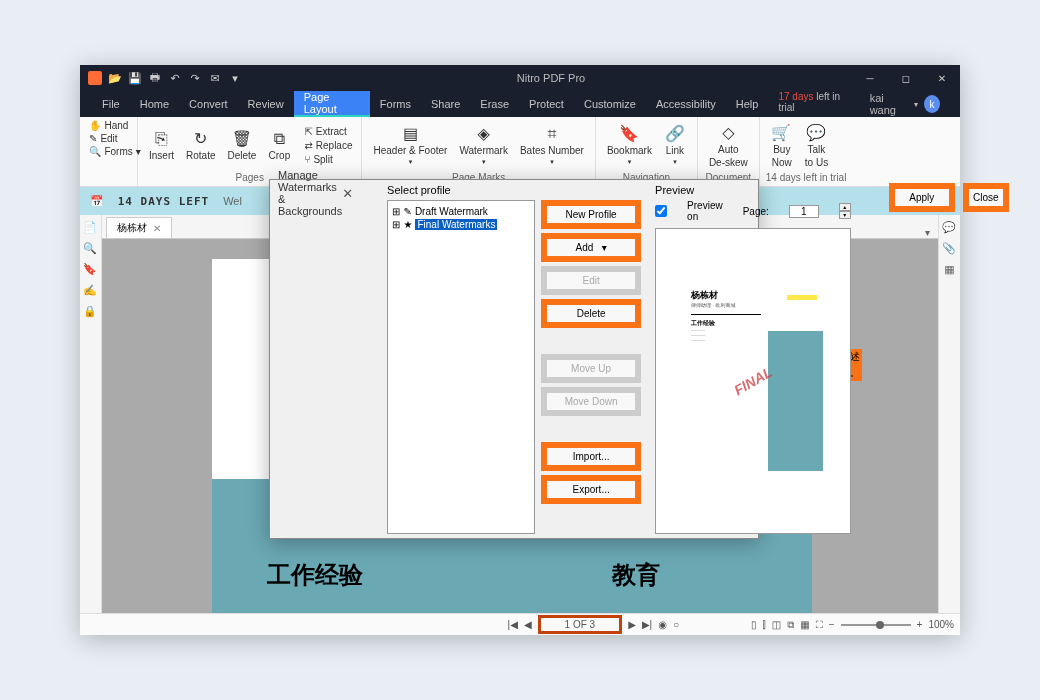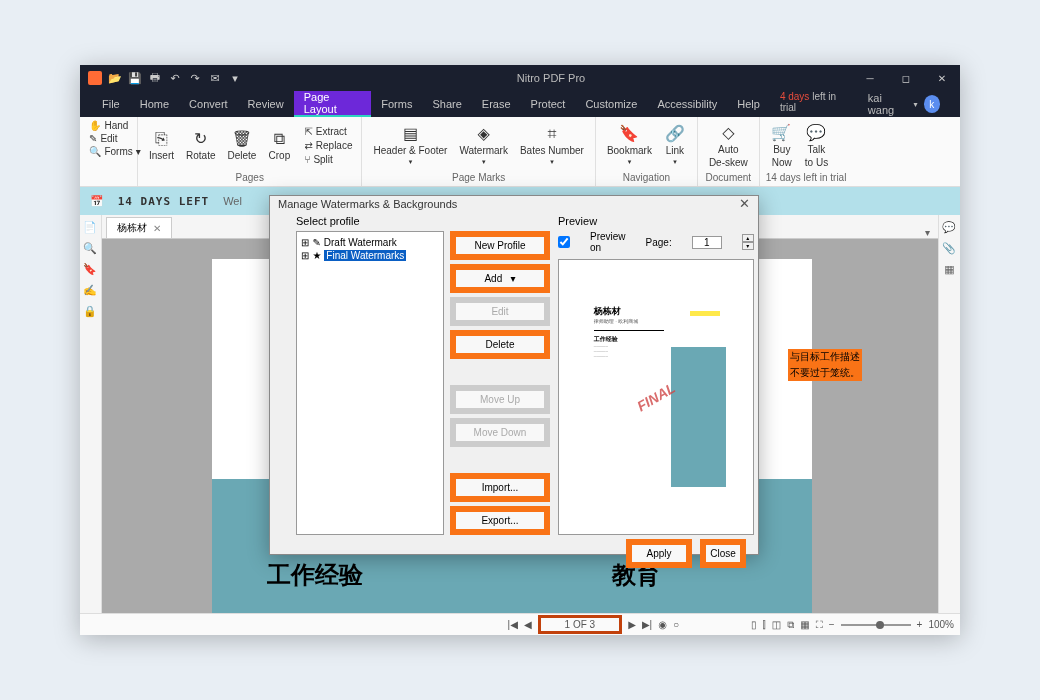--- a/index.html
+++ b/index.html
@@ -6,21 +6,21 @@
 body{background:#e8eef4;display:flex;align-items:center;justify-content:center;height:700px;width:1040px;overflow:hidden}
 .window{width:880px;height:570px;background:#fff;box-shadow:0 4px 24px rgba(0,0,0,.25);display:flex;flex-direction:column;position:relative}
 .titlebar{background:#1a1f2e;height:26px;display:flex;align-items:center;color:#fff;font-size:11px}
 .titlebar .qat{display:flex;gap:2px;padding:0 6px}
 .qat-btn{width:18px;height:18px;display:flex;align-items:center;justify-content:center;color:#ccc;font-size:11px}
 .titlebar .title{flex:1;text-align:center;color:#bbb}
 .winctrl{display:flex}
 .winctrl span{width:36px;height:26px;display:flex;align-items:center;justify-content:center;color:#ccc;font-size:10px}
 .menubar{background:#1a1f2e;height:26px;display:flex;color:#c5c5c5;font-size:11px;padding:0 12px}
 .menubar .menu-item{padding:0 10px;height:26px;display:flex;align-items:center;cursor:pointer}
-.menubar .menu-item.active{background:#6d28d9;border-bottom:2px solid #2dd4bf;color:#fff}
+.menubar .menu-item.active{background:#3b82f6;border-bottom:2px solid #2dd4bf;color:#fff}
 .menubar .spacer{flex:1}
 .menubar .trial{color:#e74c3c;font-size:10px;padding:0 10px}
 .menubar .trial span{color:#bbb}
 .menubar .user{display:flex;align-items:center;gap:6px;padding:0 8px;color:#bbb}
 .avatar{width:18px;height:18px;border-radius:50%;background:#5b8def;display:flex;align-items:center;justify-content:center;color:#fff;font-size:10px}
 .ribbon{background:#fafafa;border-bottom:1px solid #ddd;height:70px;display:flex;font-size:10px;color:#333}
 .ribbon-group{border-right:1px solid #e0e0e0;display:flex;flex-direction:column;padding:2px 6px}
 .ribbon-group .row{display:flex;flex:1;align-items:center;gap:2px}
 .ribbon-group .label{text-align:center;color:#666;font-size:10px;padding:1px 0}
 .rb-btn{display:flex;flex-direction:column;align-items:center;justify-content:center;padding:2px 5px;gap:2px;min-width:32px}
@@ -35,21 +35,21 @@
 .doc-tab{background:#fff;border:1px solid #ccc;border-bottom:none;padding:3px 10px;font-size:10px;display:flex;align-items:center;gap:6px}
 .doc-tab .x{color:#888;font-size:10px}
 .doc-canvas{flex:1;background:#aaa;position:relative;overflow:hidden}
 .page{position:absolute;left:110px;top:20px;width:600px;height:440px;background:#fff}
 .page .teal-band{position:absolute;top:220px;left:0;right:0;height:200px;background:#6aa8b4}
 .page .h1{position:absolute;left:55px;top:300px;font-size:24px;font-weight:700;color:#000}
 .page .h2{position:absolute;left:400px;top:300px;font-size:24px;font-weight:700;color:#000}
 .hl{position:absolute;background:#f97316;font-size:10px;padding:1px 2px}
 .statusbar{height:22px;background:#fafafa;border-top:1px solid #ddd;display:flex;align-items:center;font-size:10px;color:#555;padding:0 6px;gap:6px}
 .statusbar .spacer{flex:1}
-.dialog{position:absolute;left:189px;top:130px;width:490px;height:360px;background:#f0f0f0;border:1px solid #888;box-shadow:0 4px 20px rgba(0,0,0,.3);display:flex;flex-direction:column;font-size:11px}
+.dialog{position:absolute;left:189px;top:114px;width:490px;height:360px;background:#f0f0f0;border:1px solid #888;box-shadow:0 4px 20px rgba(0,0,0,.3);display:flex;flex-direction:row;font-size:11px}
 .dlg-title{height:26px;display:flex;align-items:center;padding:0 8px;font-size:11px;color:#333}
 .dlg-title .x{margin-left:auto;font-size:13px;color:#555}
 .dlg-body{flex:1;display:flex;padding:4px 26px;gap:8px}
 .dlg-left{width:260px;display:flex;flex-direction:column}
 .dlg-left .lbl{font-size:11px;margin-bottom:4px}
 .profile-area{flex:1;display:flex;gap:6px}
 .tree{width:148px;border:1px solid #999;background:#fff;padding:4px;font-size:10px}
 .tree-item{display:flex;align-items:center;gap:3px;padding:1px 0}
 .tree-item.sel span.txt{background:#0a5fc4;color:#fff;padding:0 2px}
 .btn-col{display:flex;flex-direction:column;gap:4px;width:100px}
@@ -105,21 +105,21 @@
     <div class="menu-item">Review</div>
     <div class="menu-item active">Page Layout</div>
     <div class="menu-item">Forms</div>
     <div class="menu-item">Share</div>
     <div class="menu-item">Erase</div>
     <div class="menu-item">Protect</div>
     <div class="menu-item">Customize</div>
     <div class="menu-item">Accessibility</div>
     <div class="menu-item">Help</div>
     <div class="spacer"></div>
-    <div class="trial"><span style="color:#e74c3c">4 days</span> <span>left in trial</span></div>
+    <div class="trial"><span style="color:#e74c3c">17 days</span> <span>left in trial</span></div>
     <div class="user">
       <span>kai wang</span>
       <span style="font-size:8px">▾</span>
       <span class="avatar">k</span>
     </div>
   </div>
 
   <div class="ribbon">
     <div class="ribbon-group" style="width:58px">
       <div class="rb-small">

